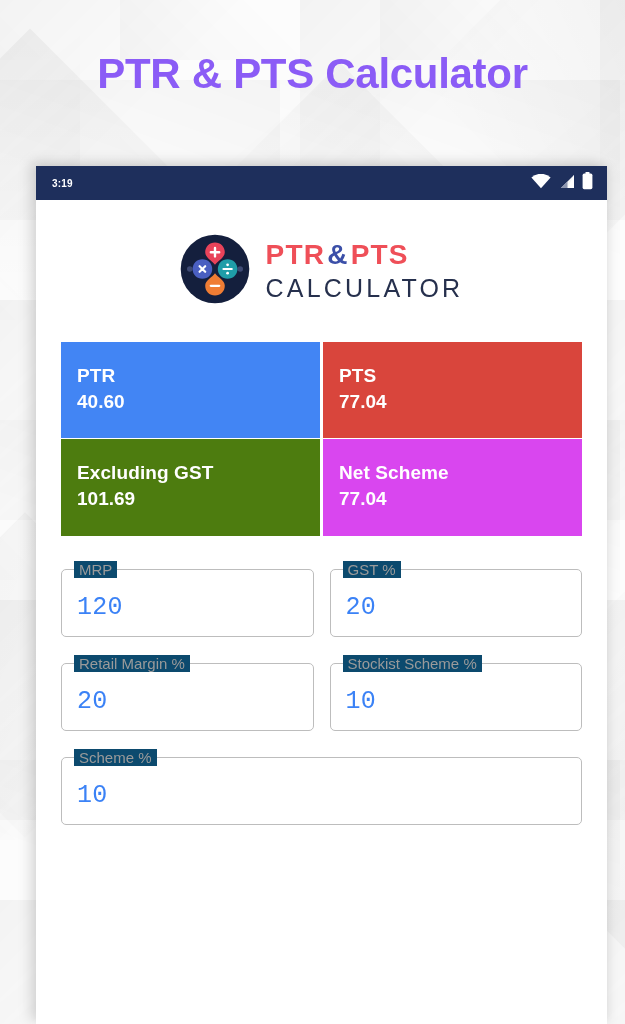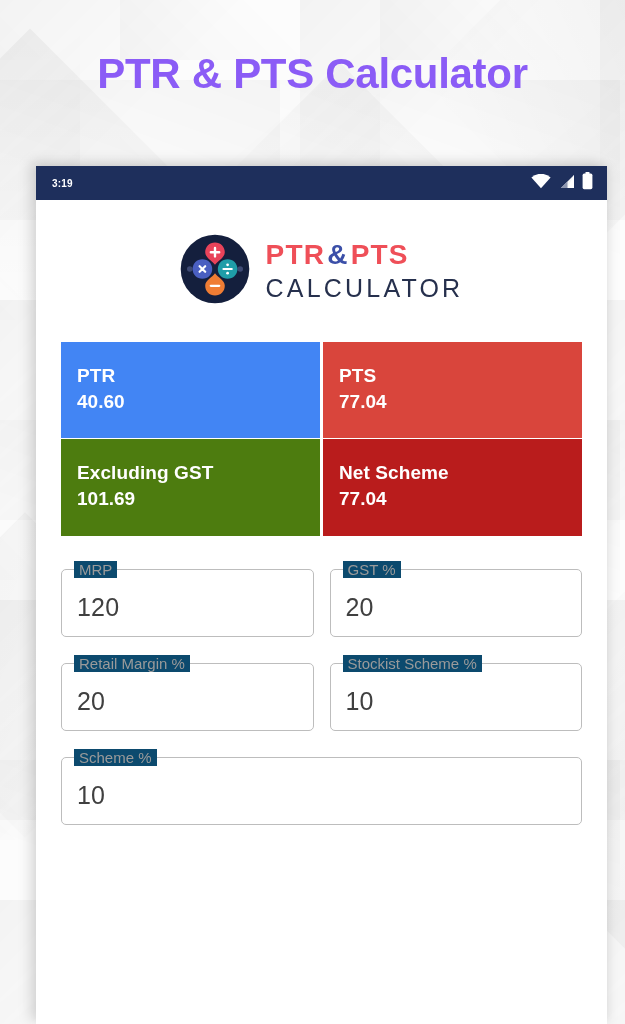--- a/index.html
+++ b/index.html
@@ -138,21 +138,21 @@
   }
   .result-tile .tile-value {
     font-size: 19px;
     font-weight: bold;
     line-height: 1.3;
     margin-top: 2px;
   }
   #tile-ptr          { background: #4285f4; }
   #tile-pts          { background: #d9453c; }
   #tile-excluding-gst{ background: #4d7c0f; }
-  #tile-net-scheme   { background: #b91c1c; }
+  #tile-net-scheme   { background: #d946ef; }
 
   
   #form-area {
     margin: 25px 25px 0 25px;
   }
   .field-row {
     display: flex;
     gap: 16px;
     margin-bottom: 18px;
   }
@@ -181,23 +181,24 @@
     color: #9a9a9a;
     line-height: 17px;
     white-space: nowrap;
     z-index: 2;
   }
   .field-value {
     position: absolute;
     left: 16px;
     top: 32px;
     font-size: 25px;
-    color: #404040;
+    color: #3b82f6;
     z-index: 2;
     letter-spacing: 0.2px;
+    font-family: Liberation Mono, monospace;
   }
 </style>
 </head>
 <body>
 
 <div id="bg-pattern">
   <div id="bg-shape-a"></div>
   <div id="bg-shape-b"></div>
   <div id="bg-shape-c"></div>
   <div id="bg-shape-d"></div>

